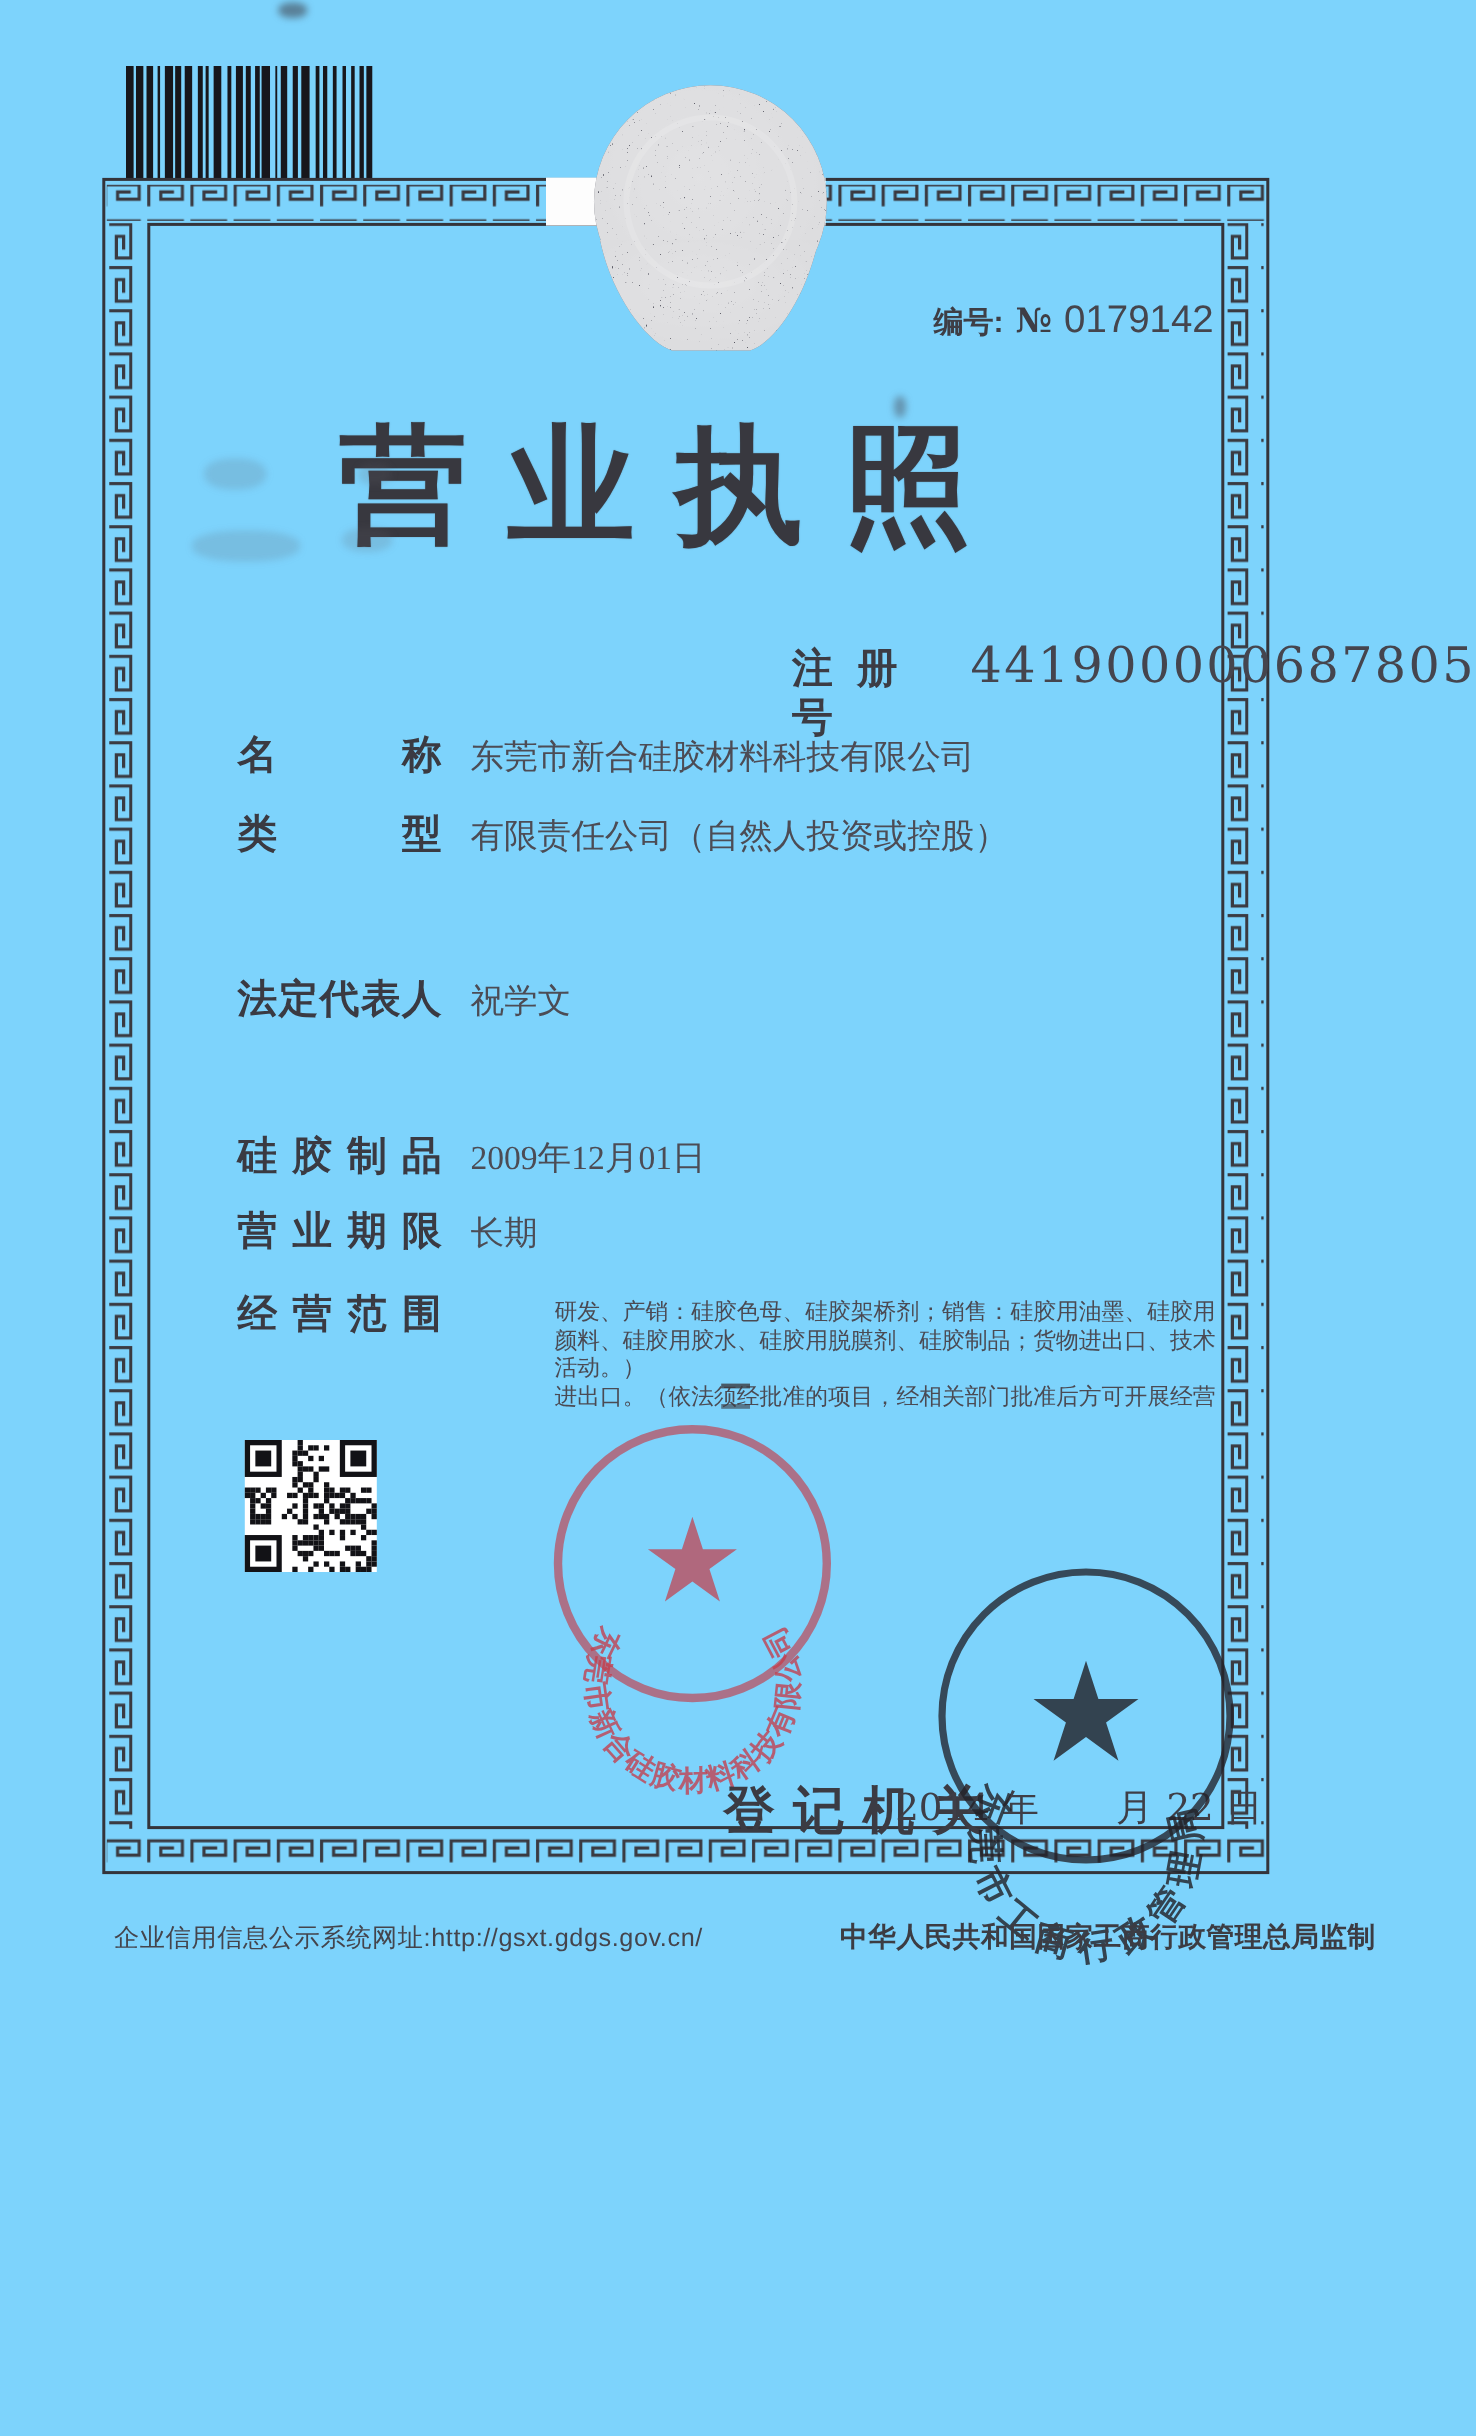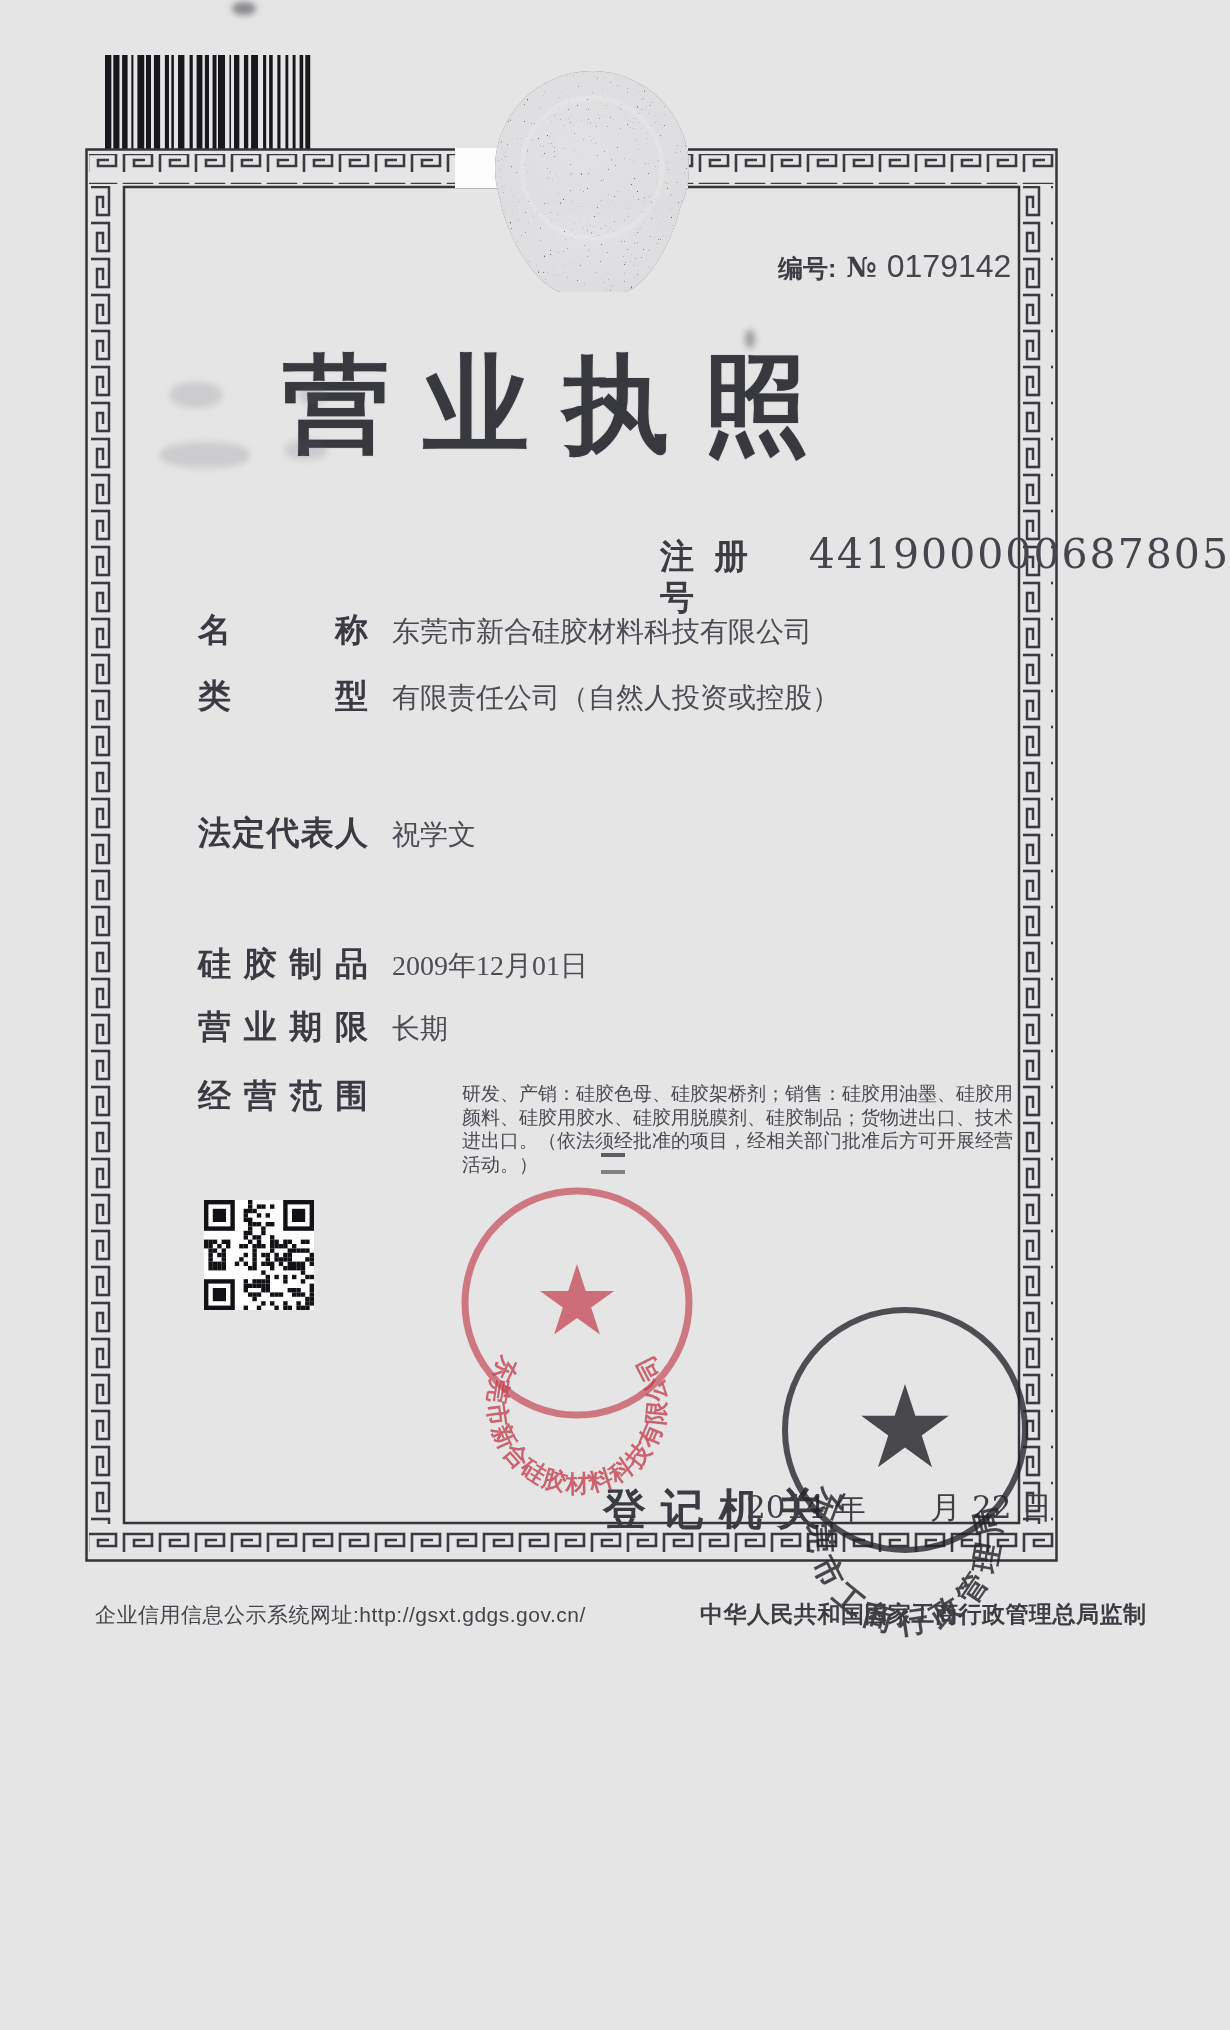--- a/index.html
+++ b/index.html
@@ -1,16 +1,16 @@
 <!DOCTYPE html>
 <html><head>
 <meta charset="utf-8">
 <style>
   html,body{margin:0;padding:0;background:#ffffff;}
-  .page{position:relative;width:1230px;height:2030px;background:#e5e5e5;overflow:hidden;
+  .page{position:relative;width:1230px;height:2030px;background:#7dd3fc;overflow:hidden;
         font-family:"Liberation Sans","DejaVu Sans",sans-serif;}
   svg{display:block;overflow:visible;}
 
   
   .barcode{position:absolute;left:104px;top:55px;width:206px;height:94px;}
 
   
   .emblem{position:absolute;left:470px;top:58px;width:240px;height:240px;}
 
   
@@ -171,22 +171,22 @@
   <div class="row" style="top:1007px">
     <div class="lbl">营业期限</div>
     <div class="val">长期</div>
   </div>
   <div class="row" style="top:1076px">
     <div class="lbl">经营范围</div>
   </div>
   <div class="scope-lines">
     <div>研发、产销：硅胶色母、硅胶架桥剂；销售：硅胶用油墨、硅胶用</div>
     <div>颜料、硅胶用胶水、硅胶用脱膜剂、硅胶制品；货物进出口、技术</div>
+    <div>活动。）</div>
     <div>进出口。（依法须经批准的项目，经相关部门批准后方可开展经营</div>
-    <div>活动。）</div>
   </div>
   <div class="artifact-bars"></div>
 
   <svg class="qr" id="qr-svg" viewBox="0 0 110 110">
       <rect x="44" y="0" width="4.4" height="4.4" fill="#121216"></rect>
       <rect x="44" y="4.4" width="4.4" height="4.4" fill="#121216"></rect>
       <rect x="52.800000000000004" y="4.4" width="4.4" height="4.4" fill="#121216"></rect>
       <rect x="57.2" y="4.4" width="4.4" height="4.4" fill="#121216"></rect>
       <rect x="66" y="4.4" width="4.4" height="4.4" fill="#121216"></rect>
       <rect x="39.6" y="8.8" width="4.4" height="4.4" fill="#121216"></rect>

